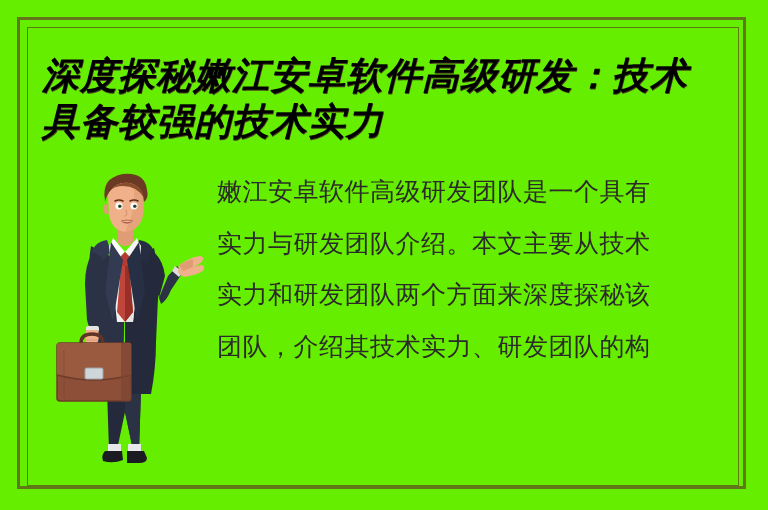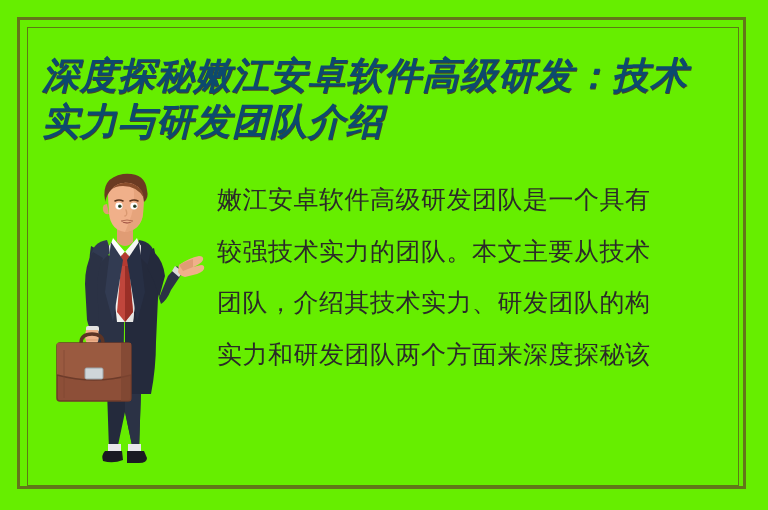--- a/index.html
+++ b/index.html
@@ -50,30 +50,30 @@
     top: 52px;
     width: 700px;
   }
   .title-line {
     font-family: "DejaVu Serif", serif;
     font-weight: bold;
     font-style: italic;
     font-size: 37px;
     line-height: 46px;
     letter-spacing: 1px;
-    color: #0c4a6e;
+    color: #000000;
     white-space: nowrap;
     text-shadow: 0.5px 0.5px 0 #4a4520;
   }
 
   
   #body-copy {
     position: absolute;
     left: 217px;
-    top: 174px;
+    top: 166px;
     width: 520px;
   }
   .body-line {
     font-family: "DejaVu Sans", sans-serif;
     font-size: 25px;
     line-height: 51.5px;
     letter-spacing: 0.5px;
     color: #2b2b28;
     white-space: nowrap;
   }
@@ -95,21 +95,21 @@
 </head>
 <body>
 
 <div id="poster">
 
   <div id="frame-outer"></div>
   <div id="frame-inner"></div>
 
   <div id="title-block">
     <div class="title-line">深度探秘嫩江安卓软件高级研发：技术</div>
-    <div class="title-line">实力与研发团队介绍</div>
+    <div class="title-line">具备较强的技术实力</div>
   </div>
 
   <div id="illustration">
     <svg viewBox="0 0 150 305" xmlns="http://www.w3.org/2000/svg">
 
       <path d="M52 218 L86 218 L84 278 L78 278 L70 240 L62 278 L54 278 Z" fill="#242a3c"></path>
       <path d="M70 240 L78 278 L84 278 L86 218 L70 218 Z" fill="#2b3245"></path>
 
       <rect x="53" y="272" width="13" height="7" fill="#e8e8e8"></rect>
       <rect x="73" y="272" width="13" height="7" fill="#e8e8e8"></rect>
@@ -189,18 +189,18 @@
 
       <path d="M71 38 Q73 43 70 44" stroke="#d99870" stroke-width="1.4" fill="none" stroke-linecap="round"></path>
 
       <path d="M66 49 Q72 54 78 49 Q73 52 66 49 Z" fill="#8f3f34"></path>
       <path d="M66 49 Q72 47 78 49" stroke="#b56a52" stroke-width="1" fill="none"></path>
     </svg>
   </div>
 
   <div id="body-copy">
     <div class="body-line">嫩江安卓软件高级研发团队是一个具有</div>
-    <div class="body-line">较强技术实力的团队。本文主要从技术</div>
+    <div class="body-line">实力与研发团队介绍。本文主要从技术</div>
+    <div class="body-line">实力和研发团队两个方面来深度探秘该</div>
     <div class="body-line">团队，介绍其技术实力、研发团队的构</div>
-    <div class="body-line">实力和研发团队两个方面来深度探秘该</div>
   </div>
 
 </div>
 
 </body></html>

